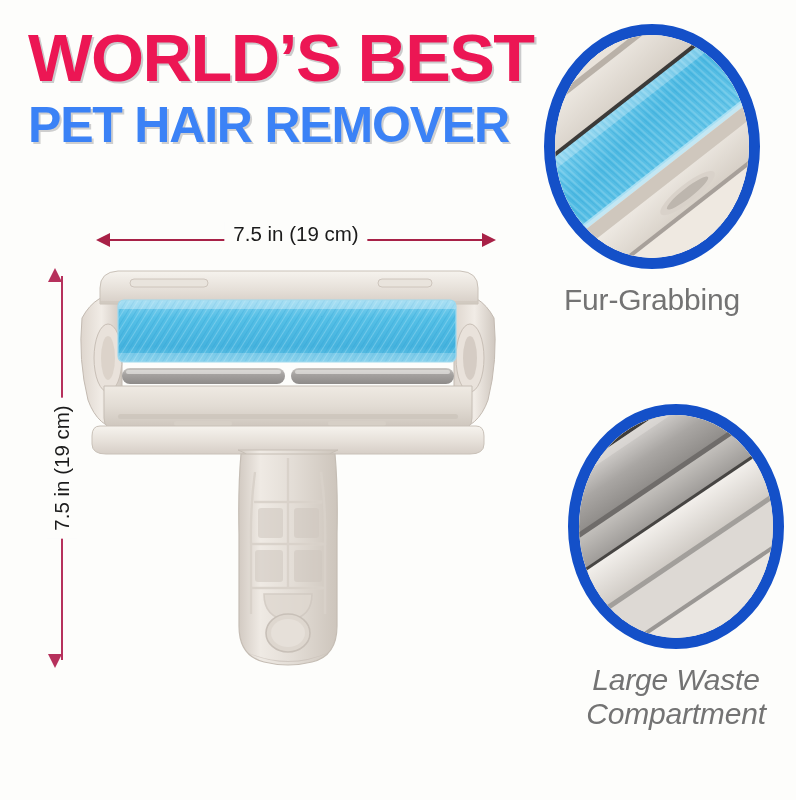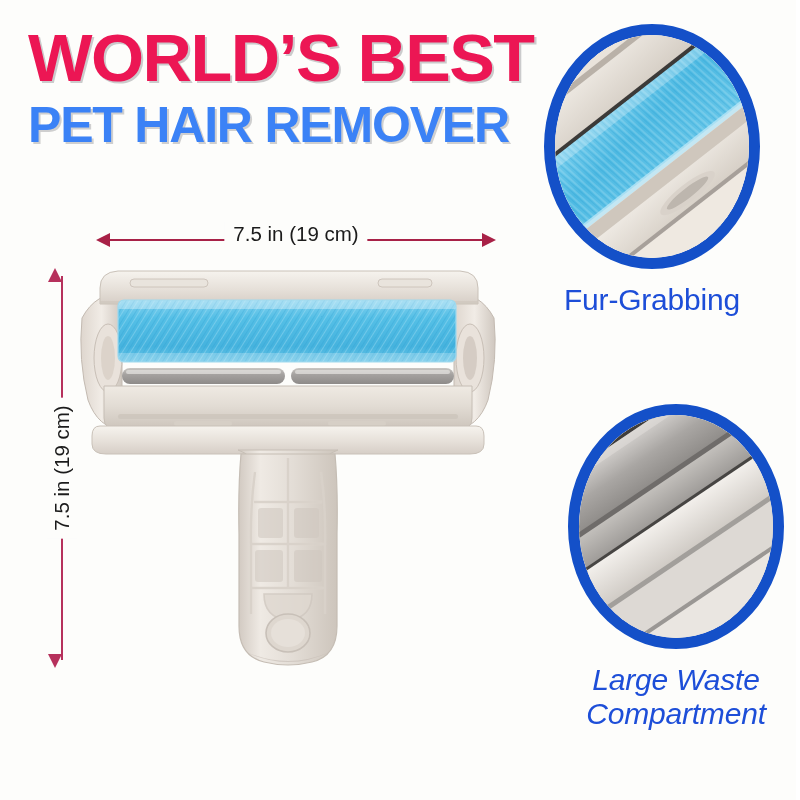--- a/index.html
+++ b/index.html
@@ -179,21 +179,21 @@
     overflow: hidden;
   }
   .circle-inner svg { display: block; }
 
   .feature-caption {
     margin-top: 14px;
     text-align: center;
     font-family: "Liberation Sans Narrow", "Liberation Sans", sans-serif;
     font-size: 30px;
     line-height: 1.12;
-    color: #1d4ed8;
+    color: #737373;
     letter-spacing: -0.2px;
   }
   .feature-caption span { display: block; }
 </style>
 </head>
 <body>
 
 <div id="page">
 
   <div class="headline-block">

